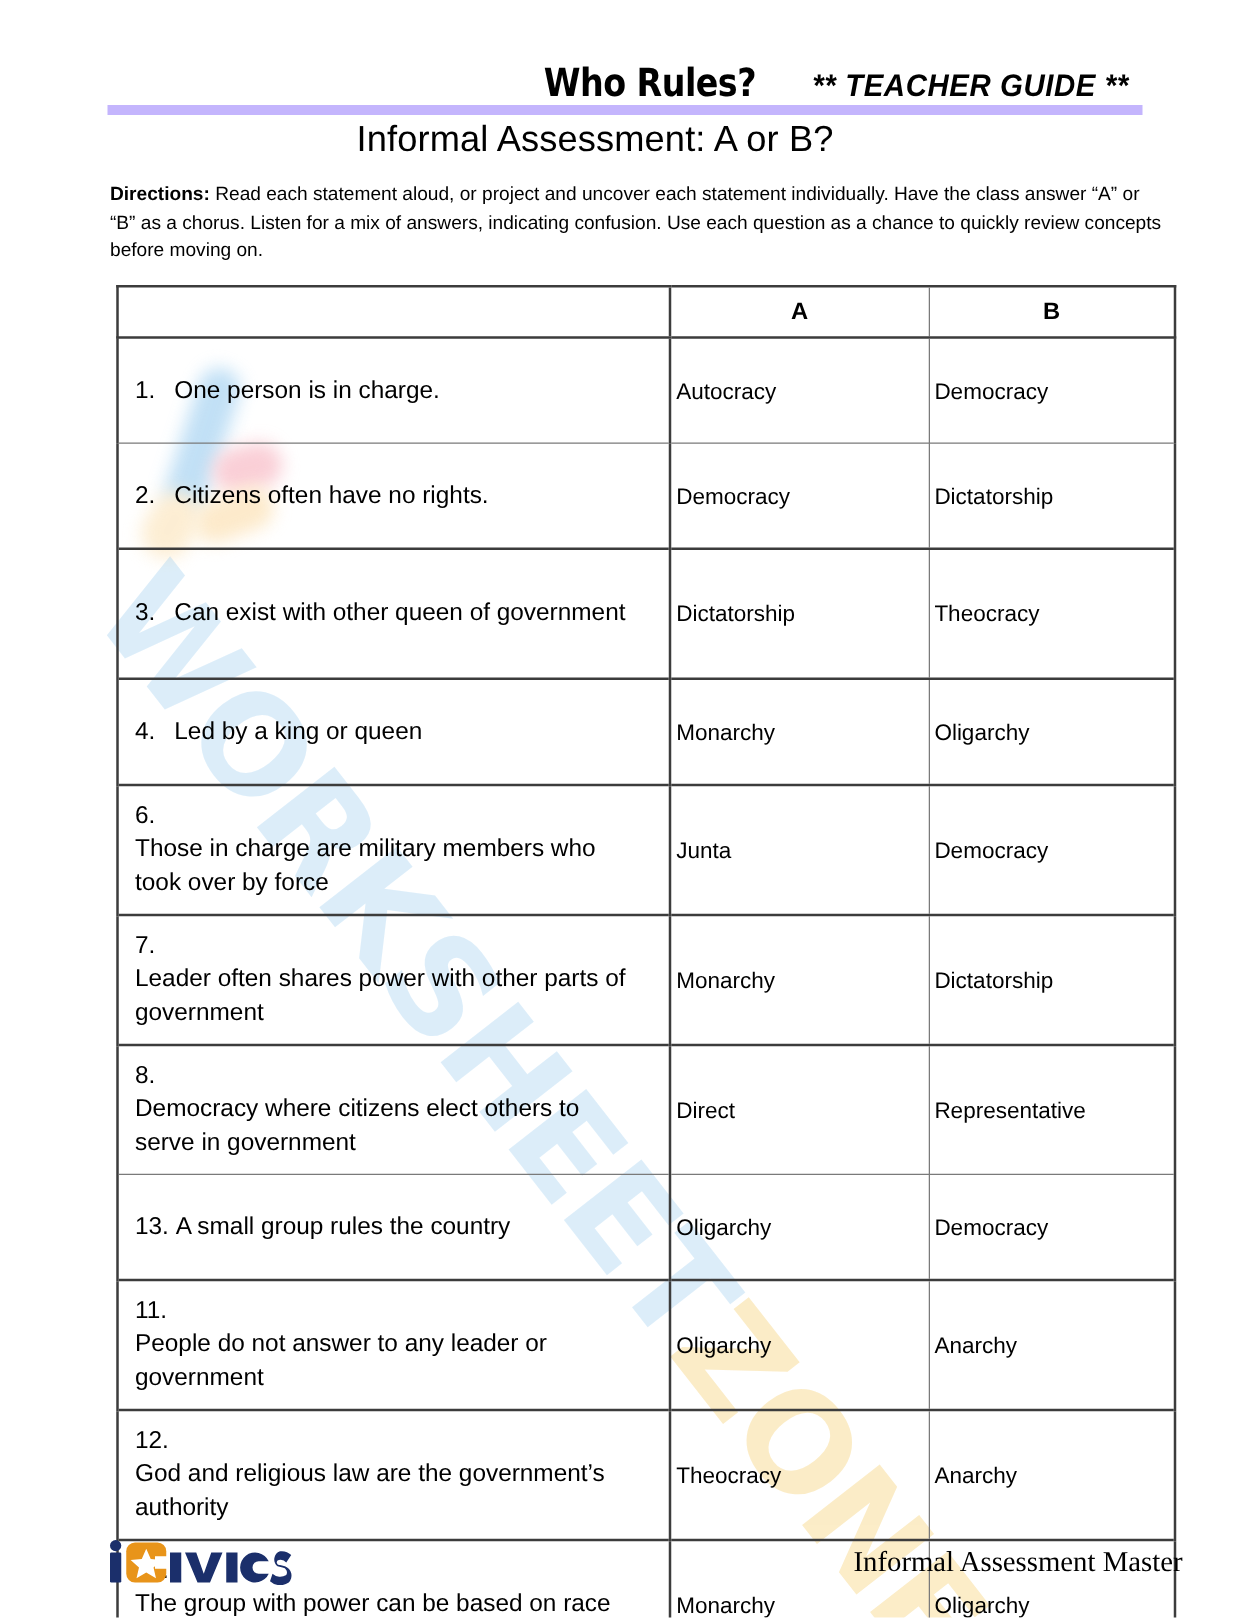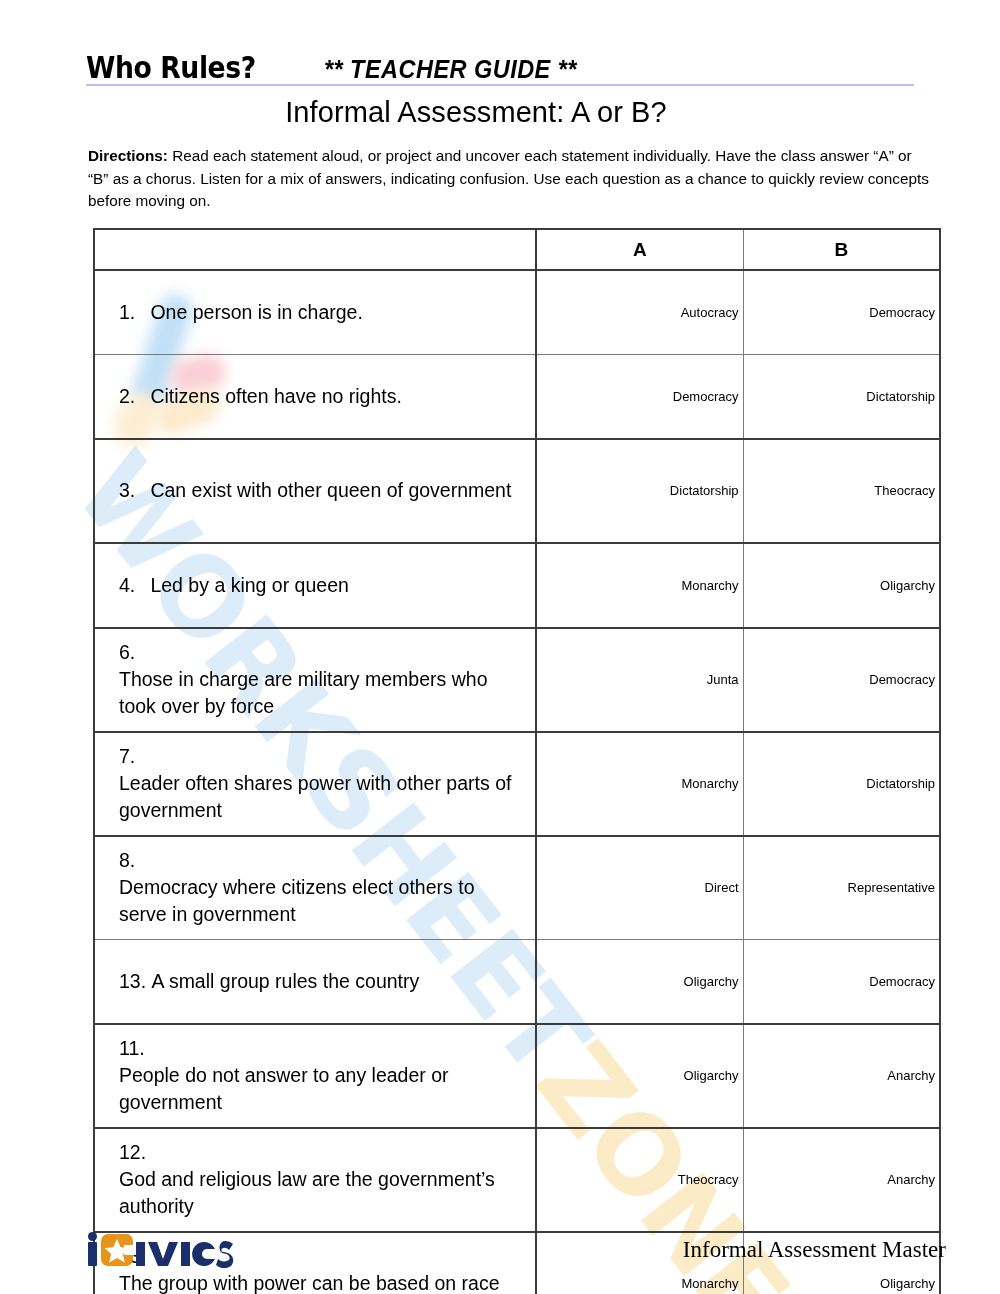--- a/index.html
+++ b/index.html
@@ -88,25 +88,24 @@
   .content {
     position: relative;
     z-index: 2;
   }
   .header {
     position: absolute;
     left: 86px;
     top: 40px;
     width: 828px;
     height: 44px;
-    border-bottom: 2px solid #c4b5fd;
+    border-bottom: 8px solid #c4b5fd;
     display: flex;
     align-items: flex-end;
-    justify-content: flex-start;
-    gap: 24px;
+    justify-content: flex-end;
   }
   .header-title {
     font-family: "DejaVu Sans", sans-serif;
     font-weight: 700;
     font-size: 31px;
     line-height: 34px;
     letter-spacing: -0.5px;
     transform: scaleX(0.86);
     transform-origin: left bottom;
     white-space: nowrap;
@@ -183,43 +182,43 @@
   .qtable thead th.h-a {
     border-top: 2px solid #3c3c3c;
     border-left: 2px solid #3c3c3c;
   }
   .qtable thead th.h-b {
     border-top: 2px solid #3c3c3c;
     border-right: 2px solid #3c3c3c;
   }
 
   .qtable td.q {
-    padding: 6px 8px 7px 24px;
+    padding: 6px 8px 7px 13px;
     font-family: "Liberation Sans", sans-serif;
     font-size: 19.5px;
     line-height: 27px;
     border-left: 2px solid #3c3c3c;
     border-right: 2px solid #3c3c3c;
     text-align: left;
   }
   .qtable td.q .qnum {
     display: inline-block;
     min-width: 26px;
   }
   .qtable td.q .qtext {
     display: inline-block;
     vertical-align: top;
     max-width: 396px;
     text-indent: 0;
   }
   .qtable td.a, .qtable td.b {
     font-family: "Liberation Sans", sans-serif;
-    font-size: 13px;
+    font-size: 18px;
     line-height: 26px;
-    text-align: right;
+    text-align: left;
     padding: 16px 4px;
   }
   .qtable td.b {
     border-right: 2px solid #3c3c3c;
   }
   .qtable tr.r-one td { height: 51px; }
   .qtable tr.r-two td { height: 70px; }
   .qtable tbody tr:last-child td {
     border-bottom: 2px solid #3c3c3c;
   }

